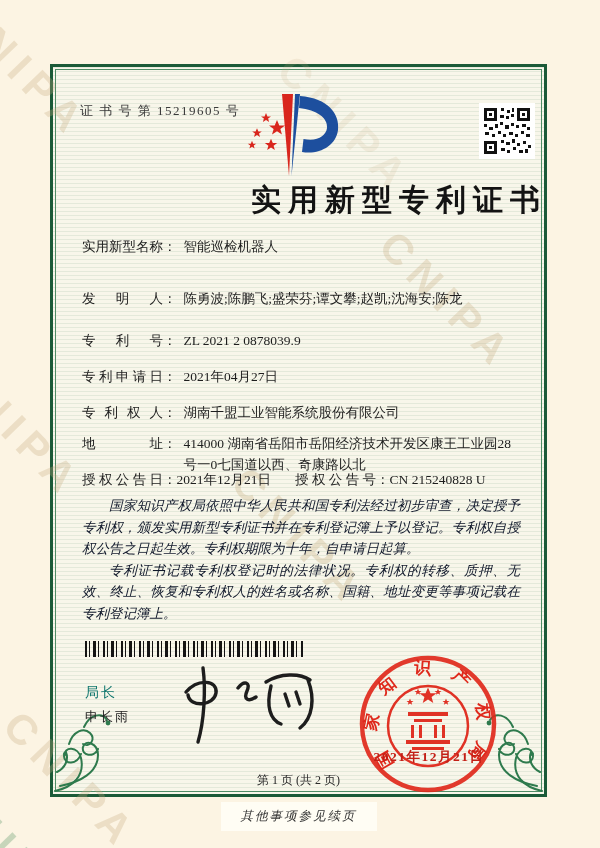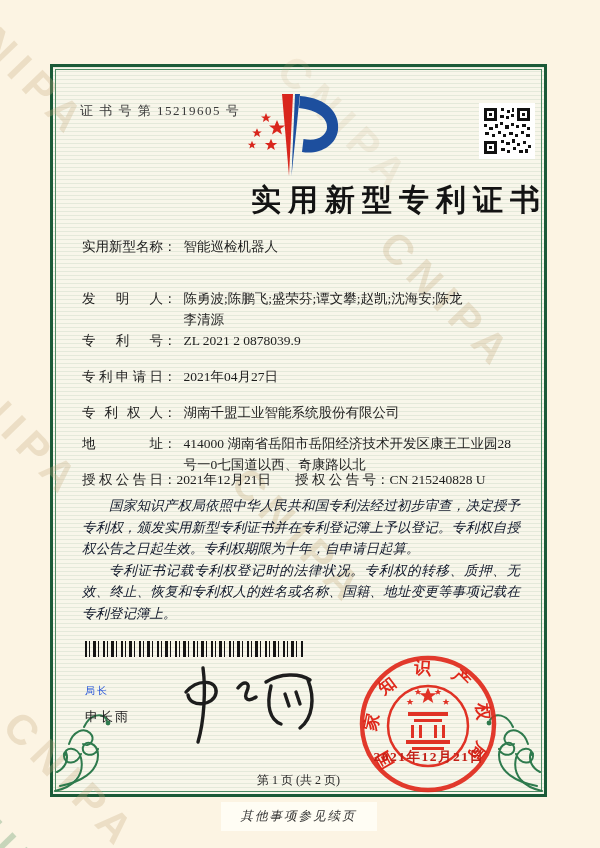--- a/index.html
+++ b/index.html
@@ -57,21 +57,21 @@
   .legal p{margin:0; text-indent:2em;}
   
   .barcode{left:85px; top:641px; width:218px; height:16px;
     background:repeating-linear-gradient(90deg,
       #141414 0 2px, transparent 2px 4px,
       #141414 4px 5px, transparent 5px 8px,
       #141414 8px 11px, transparent 11px 13px,
       #141414 13px 14px, transparent 14px 18px);}
   
   .dtitle{left:85px; top:684px; font-family:Liberation Mono, monospace;
-    font-size:10px; color:#1d4ed8; letter-spacing:2px;}
+    font-size:14px; color:#0f766e; letter-spacing:2px;}
   .dname{left:85px; top:708px; font-family:"Liberation Sans","DejaVu Sans",sans-serif;
     font-size:13px; color:#222; letter-spacing:2px;}
   .sig{left:158px; top:660px; width:164px; height:88px;}
   
   .seal{left:352px; top:648px; width:152px; height:152px; z-index:2;}
   .sealdate{left:356px; top:748px; width:146px; text-align:center; z-index:3;
     font-size:13.5px; font-weight:700; color:#c32016; letter-spacing:1.5px;}
   
   .pageinfo{left:50px; top:772px; width:497px; text-align:center; font-size:12px; color:#2a2a2a;}
   .note{left:50px; top:802px; width:497px; text-align:center;}
@@ -191,21 +191,20 @@
     <span class="lbl">实用新型名称</span>
       <span class="colon">：</span>
     <span class="val">智能巡检机器人</span>
   </div>
 
   <div class="z2 row r-inv">
     <span class="lbl">发明人</span>
       <span class="colon">：</span>
     <span class="val">
       <div>陈勇波;陈鹏飞;盛荣芬;谭文攀;赵凯;沈海安;陈龙</div>
-      <div>李清源</div>
     </span>
   </div>
 
   <div class="z2 row r-pno">
     <span class="lbl">专利号</span>
       <span class="colon">：</span>
     <span class="val">ZL 2021 2 0878039.9</span>
   </div>
 
   <div class="z2 row r-fil">

